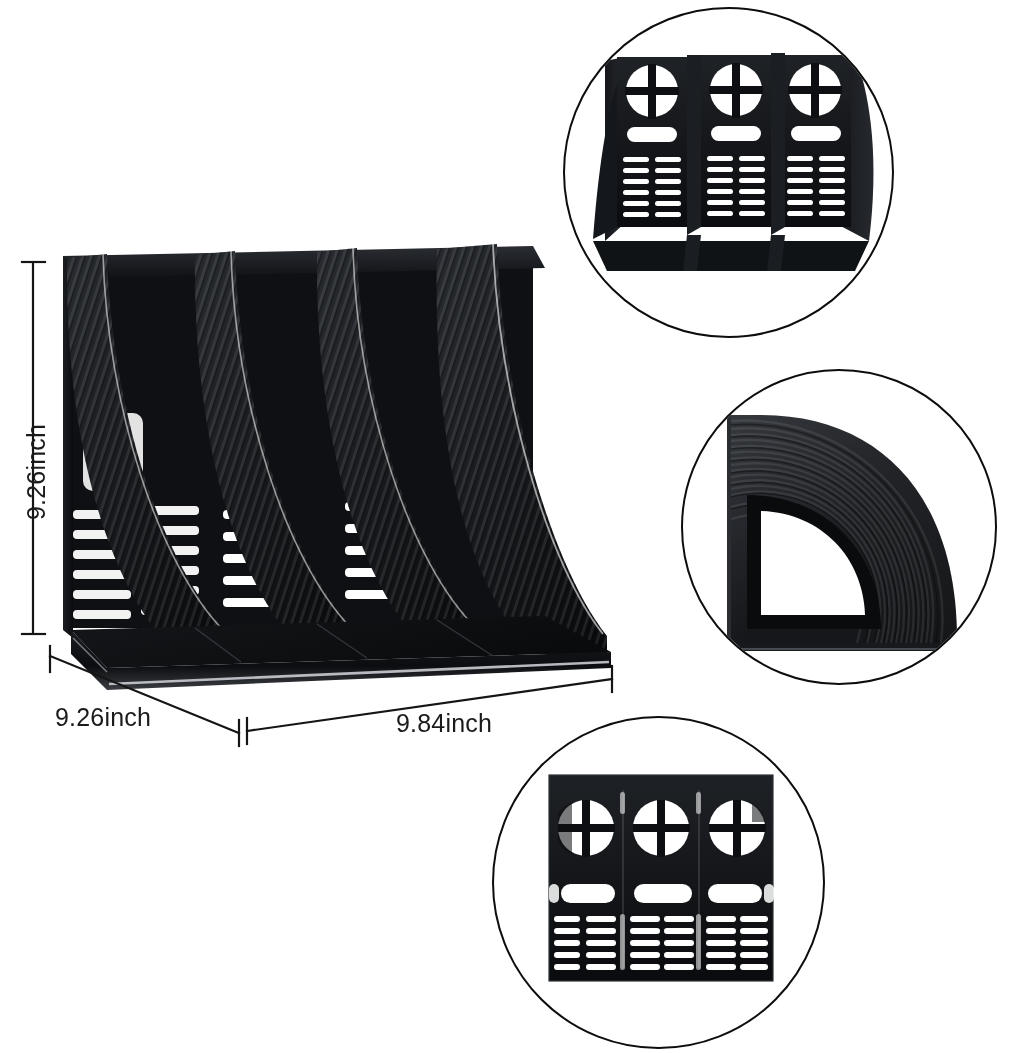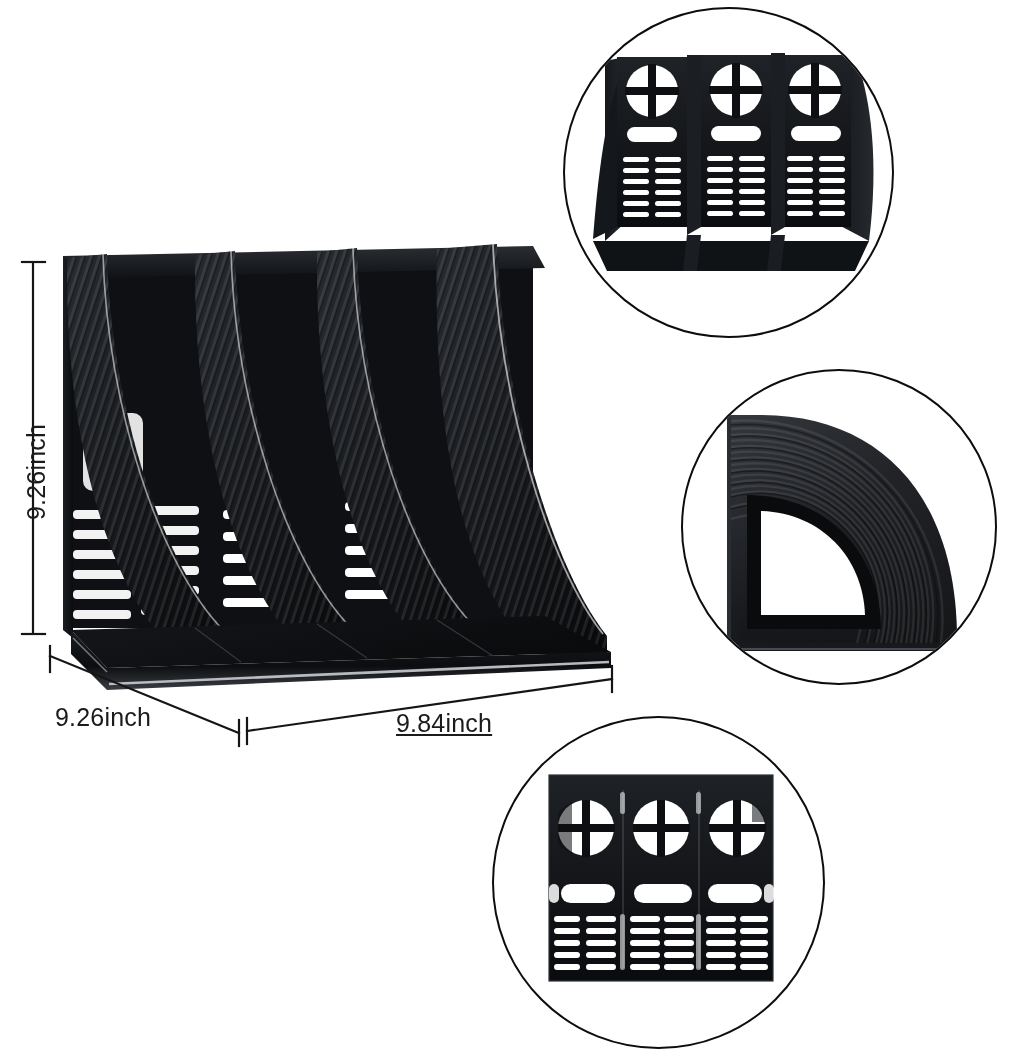--- a/index.html
+++ b/index.html
@@ -160,21 +160,21 @@
       <path d="M247,731 L612,679"></path>
       <path d="M247,718 L247,744"></path>
         <path d="M612,666 L612,692"></path>
     </g>
   </svg>
 
   <div class="dim-label vert" style="left:22px;top:520px;">9.26inch</div>
 
   <div class="dim-label" style="left:55px;top:703px;">9.26inch</div>
 
-  <div class="dim-label" style="left:396px;top:709px;text-decoration:underline;">9.84inch</div>
+  <div class="dim-label" style="left:396px;top:709px;">9.84inch</div>
 
   <div class="detail-circle" style="left:563px;top:7px;width:331px;height:331px;">
     <div class="detail-inner">
       <svg width="331" height="331" viewBox="0 0 331 331">
         <defs>
           <linearGradient id="rFace" x1="0" y1="0" x2="0" y2="1">
             <stop offset="0%" stop-color="#1f2226"></stop>
               <stop offset="100%" stop-color="#0b0c0f"></stop>
           </linearGradient>
           <linearGradient id="rWing" x1="0" y1="0" x2="1" y2="0">

